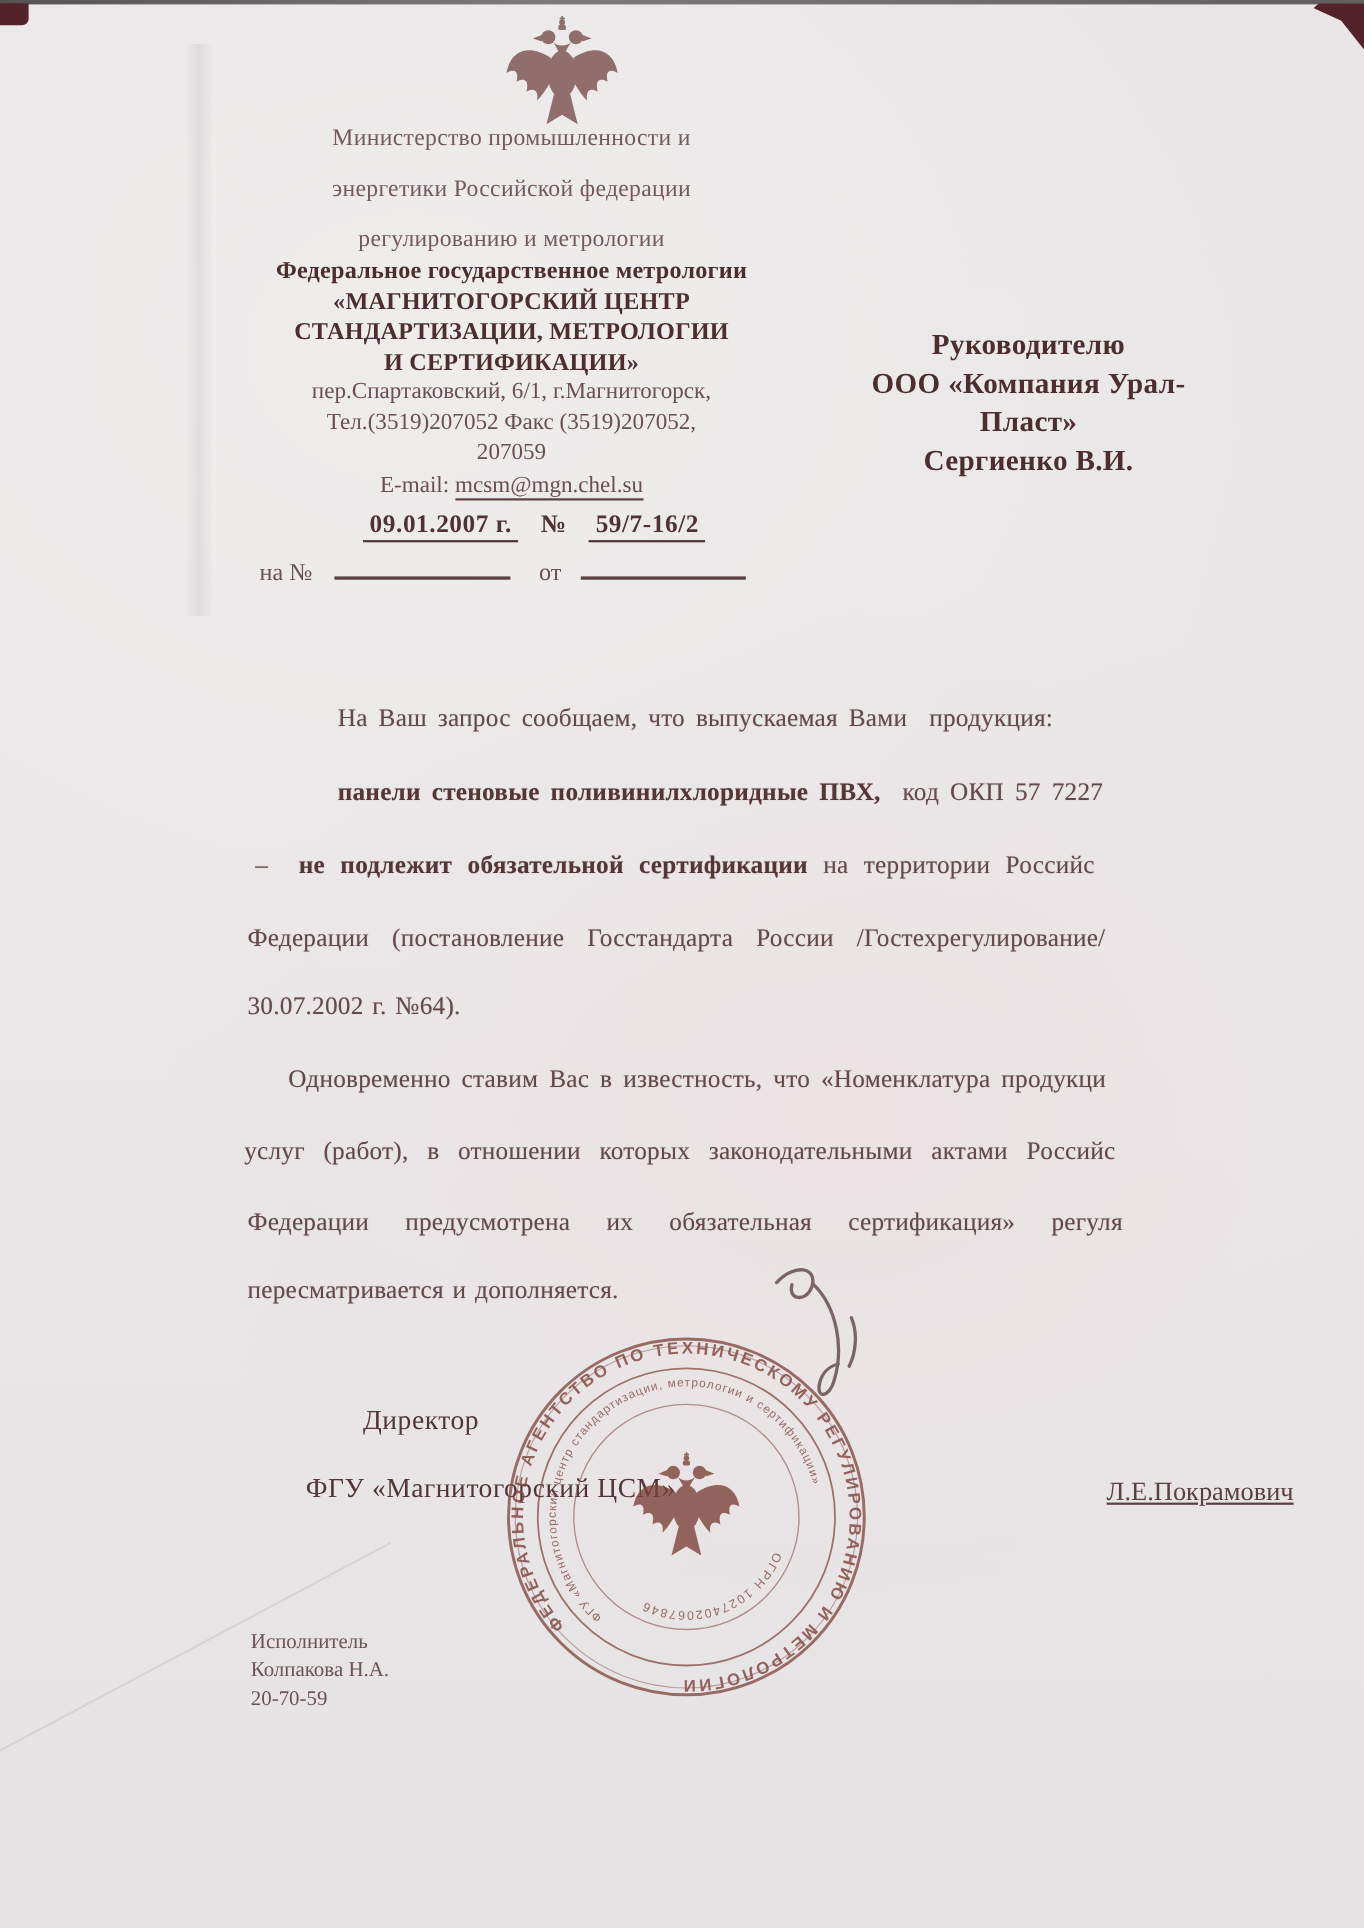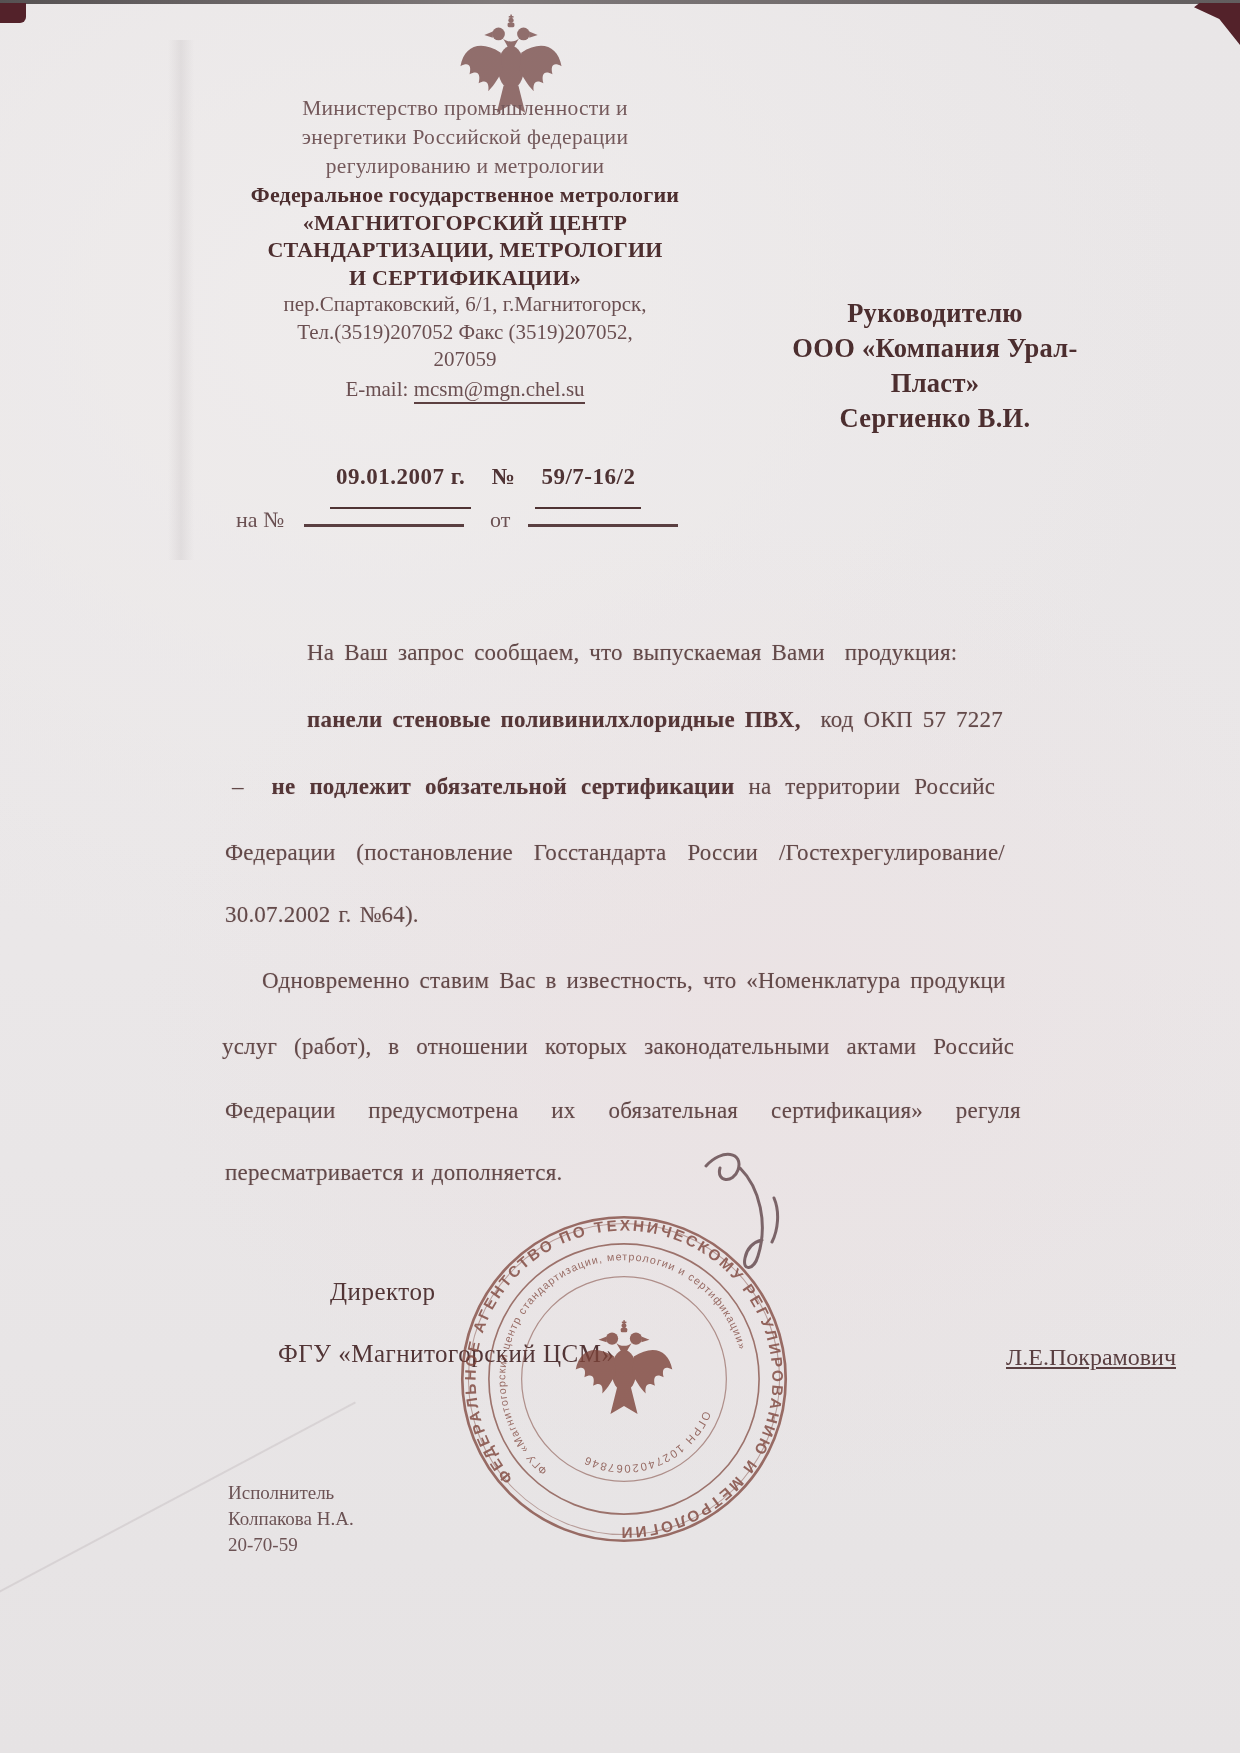--- a/index.html
+++ b/index.html
@@ -19,29 +19,29 @@
   
   .top-strip{left:0;top:0;width:1240px;height:4px;background:linear-gradient(90deg,#3c3738,#6b6566 40%,#4a4546);opacity:.85;}
   .corner{background:#53222a;}
   .corner-tl{left:0;top:3px;width:26px;height:20px;border-radius:0 0 6px 0;}
   .corner-tr{right:0;top:3px;width:46px;height:42px;clip-path:polygon(12% 0,100% 0,100% 100%,55% 38%,0 10%);}
   .crease-v{left:168px;top:40px;width:26px;height:520px;opacity:.5;
     background:linear-gradient(90deg,rgba(160,152,154,0),rgba(166,158,160,.35) 50%,rgba(240,238,238,0));}
   .crease-d{left:-40px;top:1500px;width:420px;height:2px;opacity:.35;background:#b9b2b4;transform:rotate(-28deg);}
   
   .letterhead{left:222px;top:94px;width:486px;text-align:center;}
-  .lh-line{font-size:21.5px;line-height:29px;color:#74595b;letter-spacing:.3px;}
+  .lh-line{font-size:21.5px;line-height:29px;color:#74595b;letter-spacing:.3px;margin-top:17px;}
   .lh-line.darker{color:#664a4c;}
   .lh-bold{font-size:22px;line-height:27.5px;font-weight:bold;color:#4d2e2f;letter-spacing:.2px;}
   .lh-addr{font-size:21px;line-height:27.5px;color:#6a4f51;}
   .email-line{font-size:21px;line-height:30px;color:#6a4f51;}
   .email-underline{border-bottom:2px solid #5c4041;padding-bottom:1px;}
   
   .ref-line{left:330px;top:464px;width:420px;font-size:23px;font-weight:bold;color:#4f3334;letter-spacing:.5px;}
-  .ref-underline{border-bottom:2px solid #4f3334;padding:0 6px 18px 6px;}
+  .ref-underline{border-bottom:2px solid #4f3334;padding:0 6px 2px 6px;}
   .ref-gap{display:inline-block;width:14px;}
   .reply-line{left:236px;top:504px;width:560px;font-size:22px;color:#6a5052;}
   .blank{display:inline-block;border-bottom:3px solid #5a3f41;height:20px;vertical-align:baseline;}
   .blank1{width:160px;margin-left:20px;margin-right:26px;}
   .blank2{width:150px;margin-left:18px;}
   
   .recipient{left:762px;top:296px;width:346px;text-align:center;font-weight:bold;color:#4c2e2f;font-size:26.5px;line-height:35px;letter-spacing:.3px;}
   
   .bodyline{white-space:pre;font-size:23px;color:#634949;letter-spacing:.2px;text-shadow:0 0 1px rgba(99,73,73,.35);}
   .b-bold{font-weight:bold;color:#553637;}

